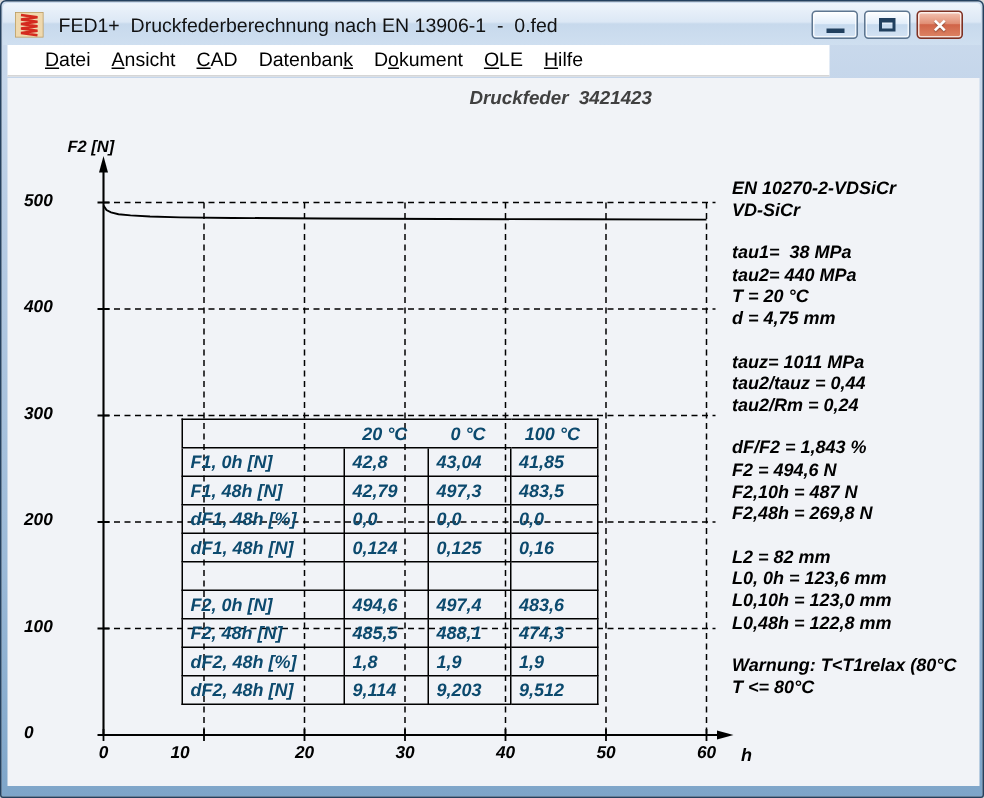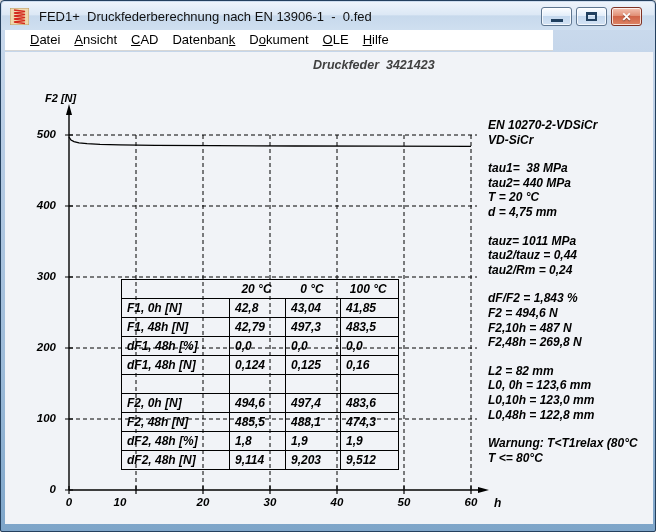--- a/index.html
+++ b/index.html
@@ -65,37 +65,37 @@
   .y-axis-label{
     position:absolute; left:40px; top:40px;
     font:italic bold 11px "Liberation Sans", sans-serif; color:#000;
   }
   .x-axis-label{
     position:absolute; left:489px; top:444px;
     font:italic bold 12px "Liberation Sans", sans-serif; color:#000;
   }
   .chart-svg{ position:absolute; left:0; top:0; }
   .ytick{
-    position:absolute; left:11px; width:40px; text-align:right;
+    position:absolute; left:11px; width:40px; text-align:left;
     font:italic bold 11.5px "Liberation Sans", sans-serif; color:#000;
   }
   .xtick{
     position:absolute; top:444px; width:30px; text-align:center;
     font:italic bold 11.5px "Liberation Sans", sans-serif; color:#000;
   }
 
   
   .rtable{
     position:absolute; left:116px; top:227px;
     border-collapse:collapse; table-layout:fixed; background:transparent;
     border:1px solid #000;
   }
   .rtable td{
     border:1px solid #000; height:19px;
-    font:italic bold 12px "Liberation Sans", sans-serif; color:#000000;
+    font:italic bold 12px "Liberation Sans", sans-serif; color:#0c4a6e;
     padding:1px 2px 1px 5px; white-space:pre; overflow:hidden;
   }
   .rtable tr.hdr td{ border:none; border-bottom:1px solid #000; text-align:center; padding-left:0; }
 
   
   .info-panel{ position:absolute; left:483px; top:66px; }
   .info-group{ margin-bottom:14px; }
   .info-line{
     font:italic bold 12px "Liberation Sans", sans-serif; color:#000;
     line-height:14.6px; white-space:pre;

